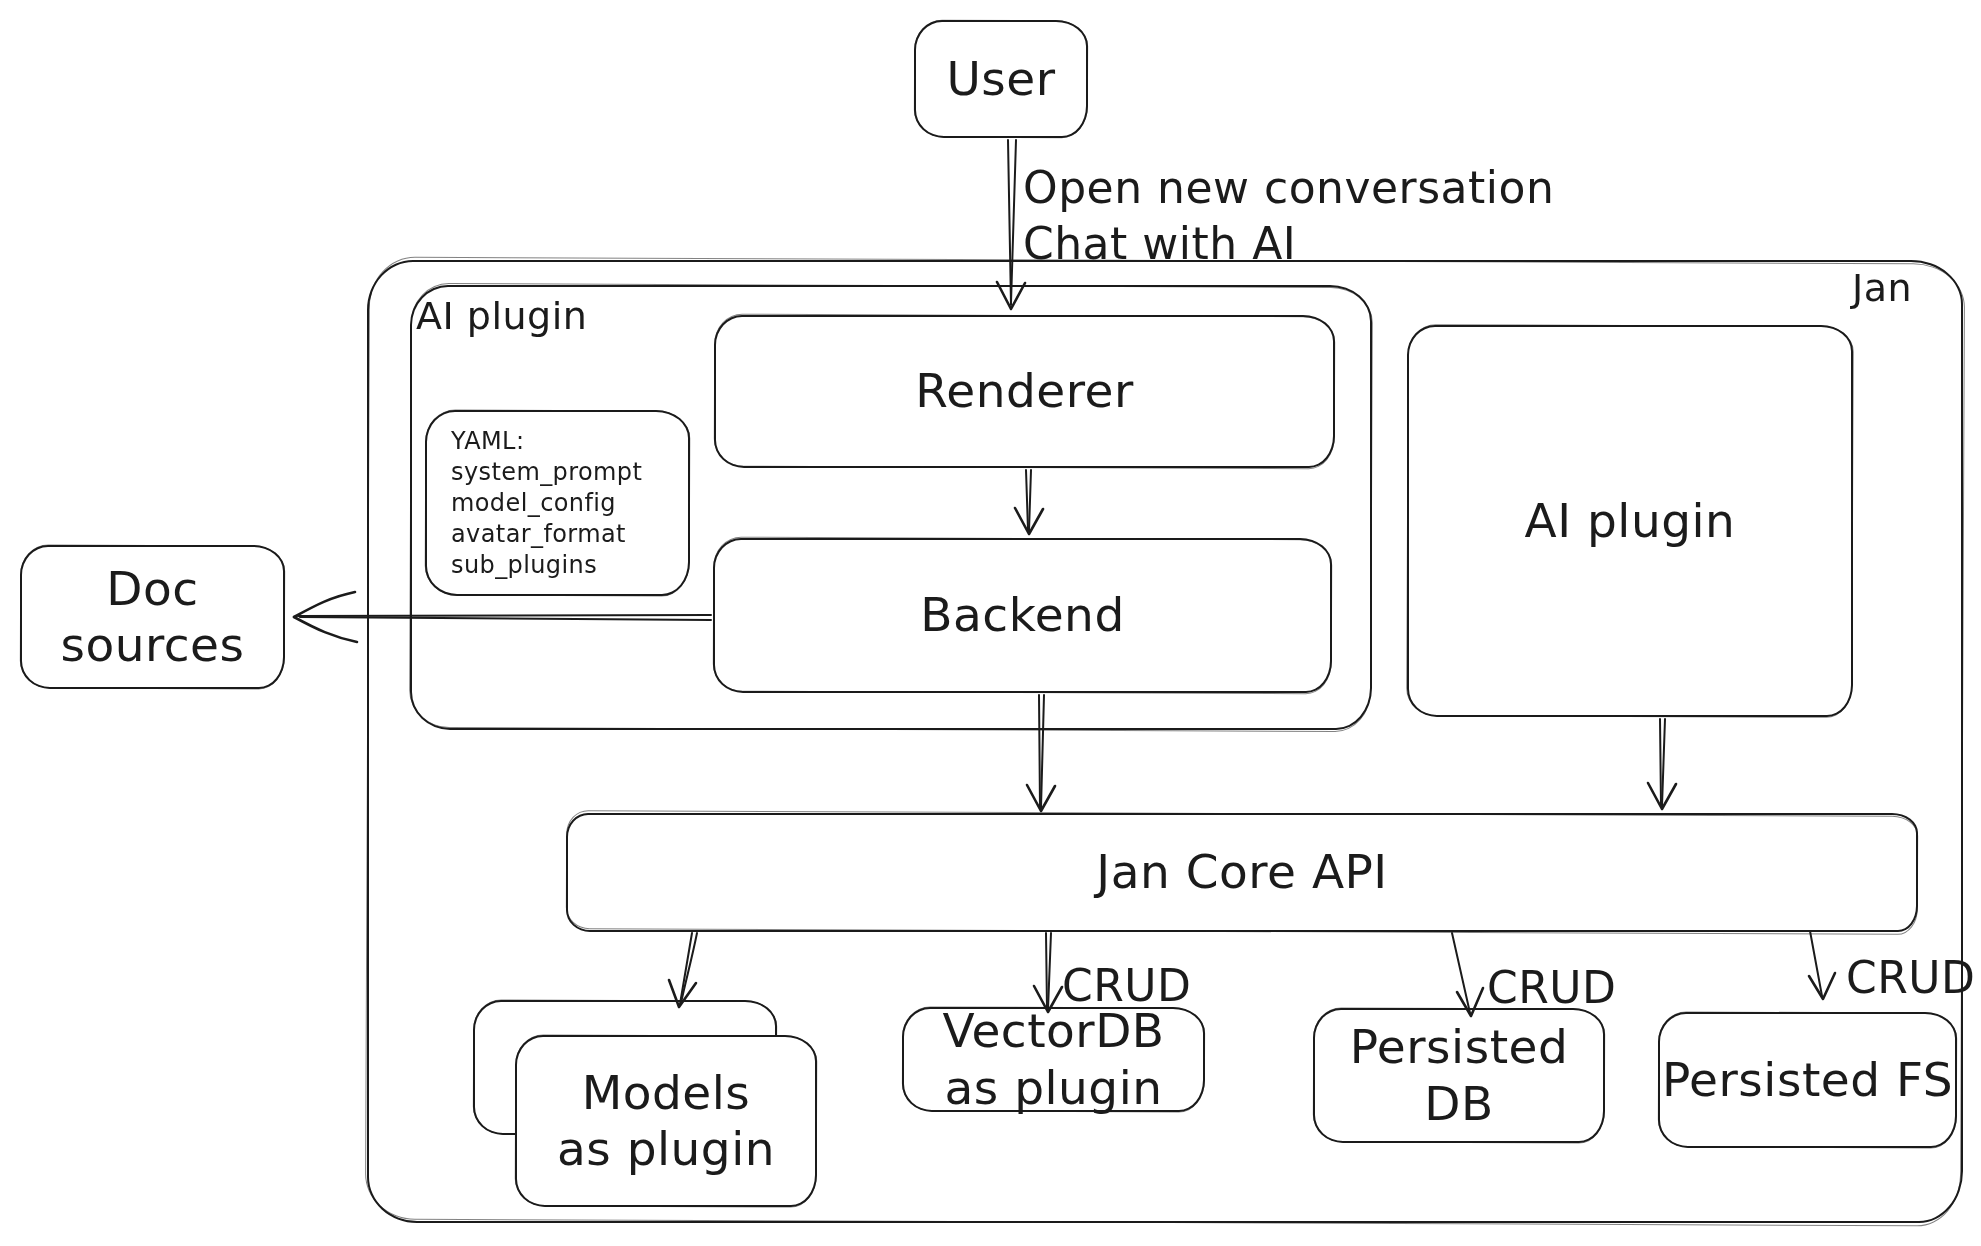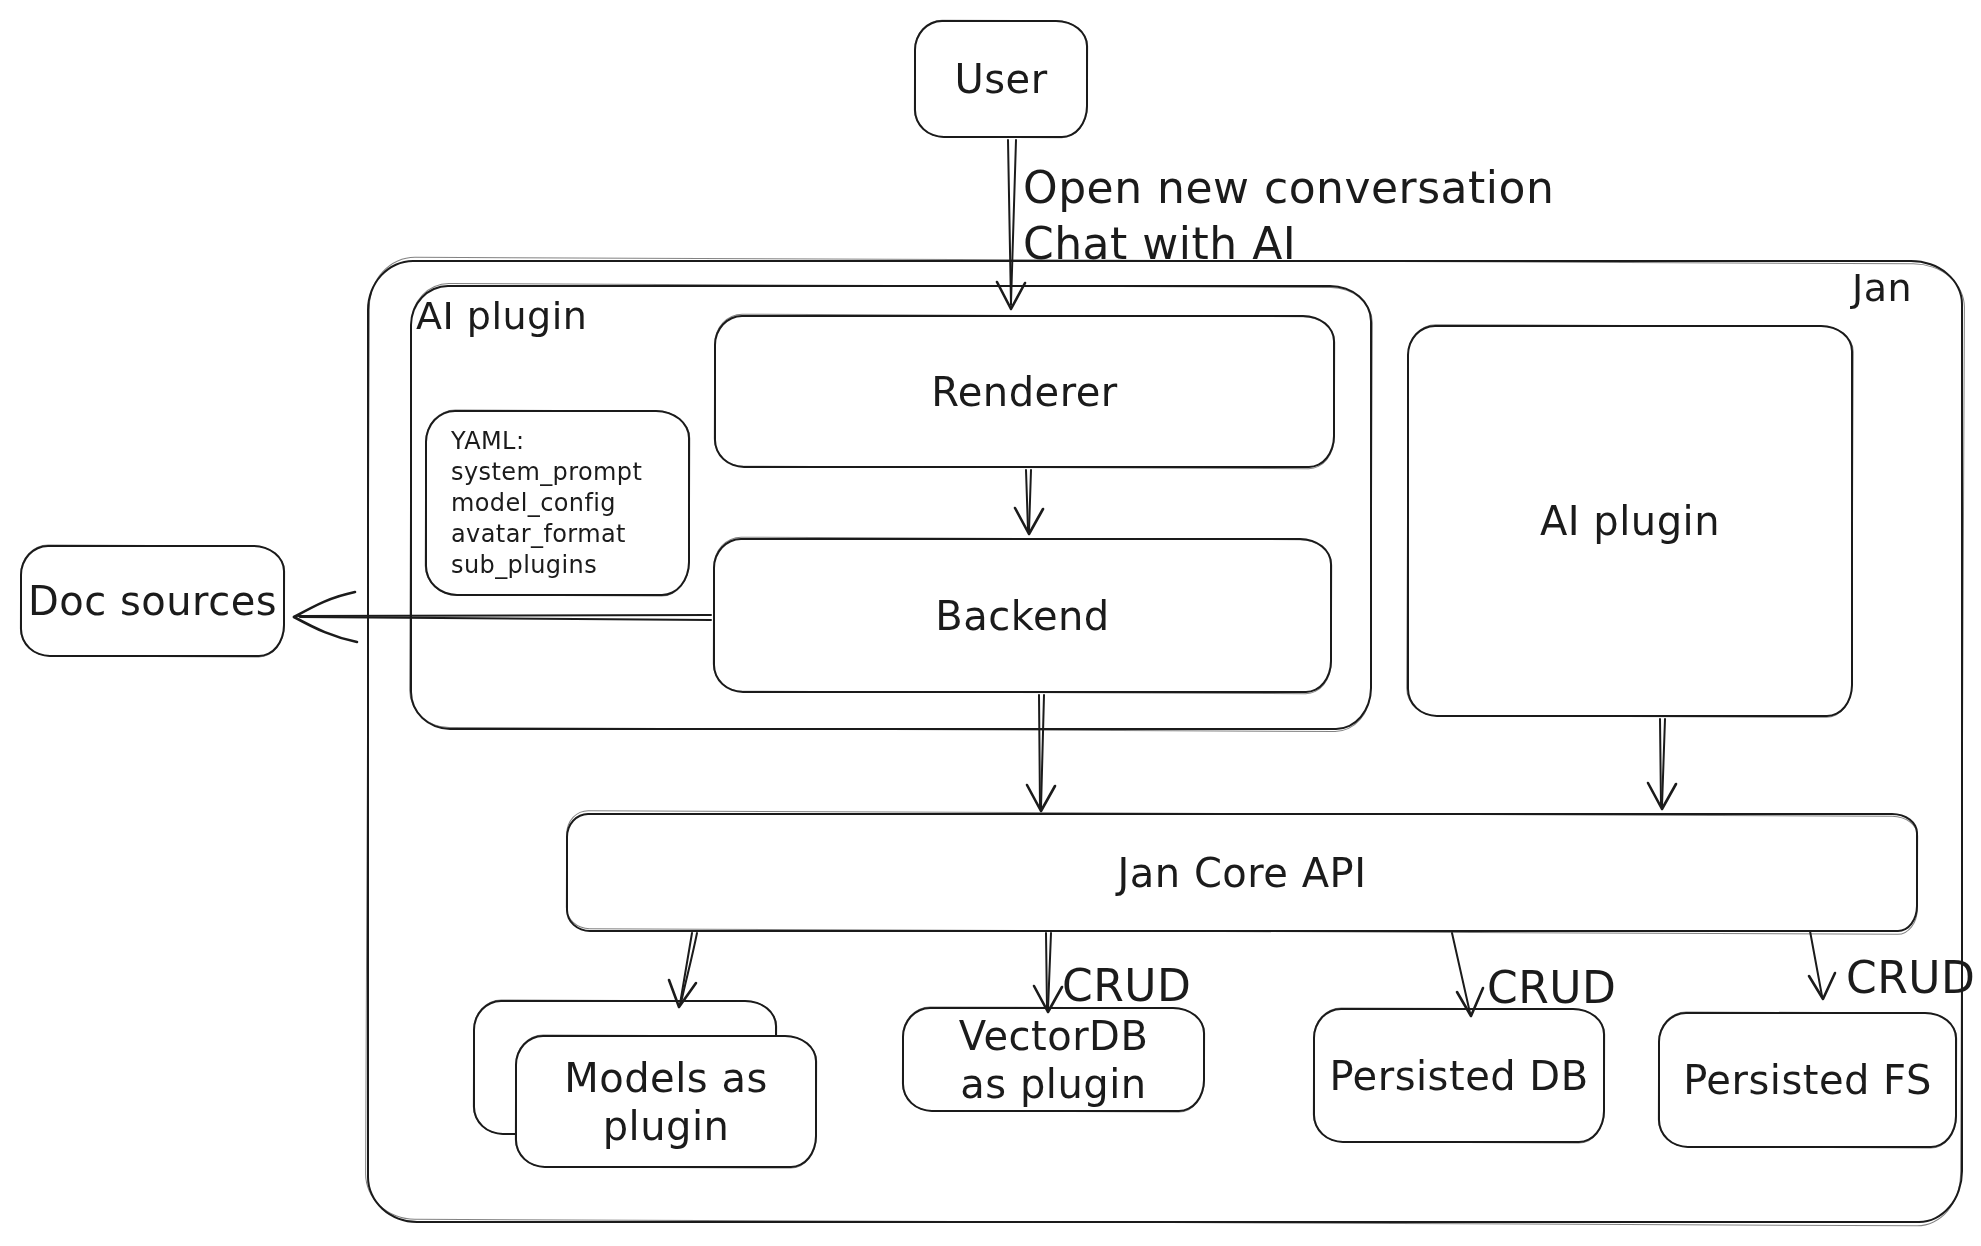--- a/index.html
+++ b/index.html
@@ -31,21 +31,21 @@
     background:transparent;
     border-radius:46px 52px 44px 50px / 50px 44px 52px 46px;
     display:block;
   }
   .group-box{
     background:transparent;
     border-radius:38px 42px 36px 40px / 40px 36px 42px 38px;
     display:block;
   }
   .bar{border-radius:22px 26px 20px 24px / 24px 20px 26px 22px;margin-left:24px;}
-  .node-label{font-size:40px;letter-spacing:.5px;line-height:1.2;}
+  .node-label{font-size:47px;letter-spacing:.5px;line-height:1.2;}
   .free-label{
     position:absolute;font-size:44px;letter-spacing:.5px;
     white-space:nowrap;line-height:1.28;
   }
   .yaml-note{
     justify-content:flex-start;align-items:flex-start;
     text-align:left;padding:14px 16px 8px 24px;
     border-radius:30px 34px 28px 32px / 32px 28px 34px 30px;
   }
   .yaml-line{display:block;font-size:24px;line-height:31px;letter-spacing:.4px;}
@@ -87,30 +87,30 @@
   </div>
 
   <div class="node" style="left:713px;top:538px;width:619px;height:155px;">
     <span class="node-label">Backend</span>
   </div>
 
   <div class="node" style="left:1407px;top:325px;width:446px;height:392px;">
     <span class="node-label">AI plugin</span>
   </div>
 
-  <div class="node" style="left:20px;top:545px;width:265px;height:112px;">
+  <div class="node" style="left:20px;top:545px;width:265px;height:144px;">
     <span class="node-label">Doc sources</span>
   </div>
 
   <div class="node bar" style="left:542px;top:813px;width:1352px;height:119px;">
     <span class="node-label">Jan Core API</span>
   </div>
 
   <div class="node" style="left:473px;top:1000px;width:304px;height:135px;"></div>
-  <div class="node" style="left:515px;top:1035px;width:302px;height:133px;">
+  <div class="node" style="left:515px;top:1035px;width:302px;height:172px;">
     <span class="node-label wrap220">Models as plugin</span>
   </div>
 
   <div class="node" style="left:902px;top:1007px;width:303px;height:105px;">
     <span class="node-label wrap240">VectorDB as plugin</span>
   </div>
 
   <div class="node" style="left:1313px;top:1008px;width:292px;height:135px;">
     <span class="node-label">Persisted DB</span>
   </div>

